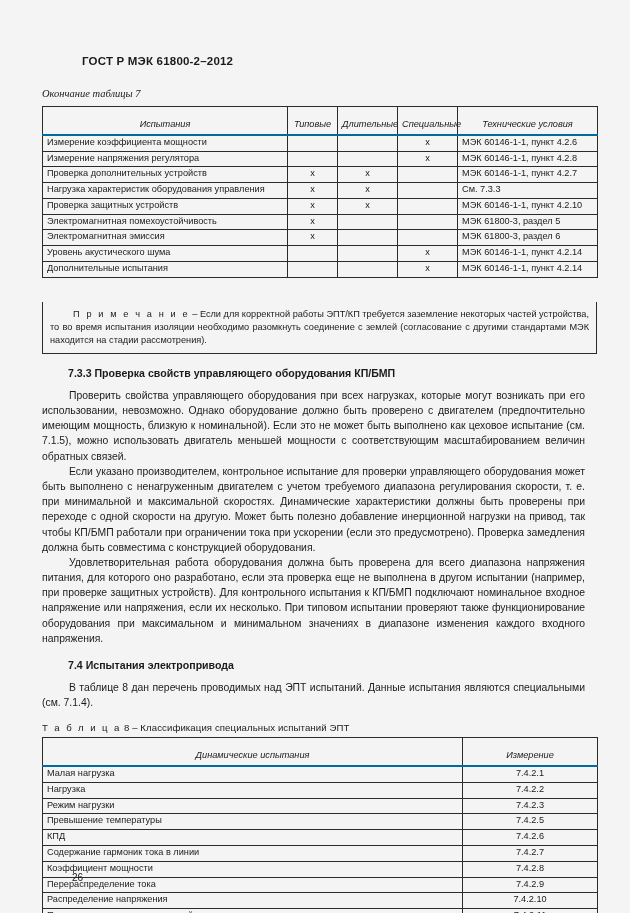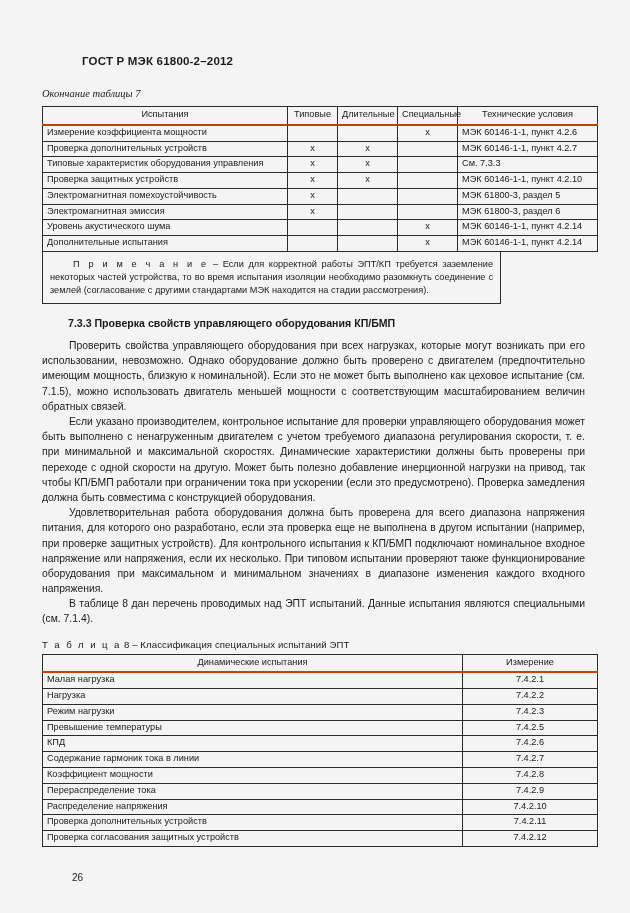--- a/index.html
+++ b/index.html
@@ -77,47 +77,49 @@
     font-family: "Liberation Sans", sans-serif;
     font-size: 9.2px;
     font-weight: normal;
     color: #1b1b1b;
     padding: 1px 4px 2px 4px;
     line-height: 1.28;
     vertical-align: top;
   }
   table.gost thead td {
     text-align: center;
-    border-bottom: 2px solid #c2410c;
-    padding-top: 2px;
+    border-bottom: 2px solid #0369a1;
+    padding-top: 12px;
     padding-bottom: 3px;
+    font-style: italic;
   }
   table.gost td.c {
     text-align: center;
   }
   table.gost td.l {
     text-align: left;
   }
   table.gost tbody td {
     height: 11px;
   }
 
   .note-box {
-    width: 459px;
+    width: 555px;
     margin-left: 12px;
     border: 1px solid #2b2b2b;
     border-top: none;
     box-sizing: border-box;
     padding: 6px 7px 6px 7px;
     font-family: "Liberation Sans", sans-serif;
     font-size: 9.2px;
     line-height: 1.42;
     text-align: justify;
     color: #1b1b1b;
     background: #f4f4f4;
+    margin-top: 24px;
   }
   .note-box .nlabel {
     letter-spacing: 2.1px;
     padding-left: 23px;
   }
 
   h3.sect {
     font-family: "Liberation Sans", sans-serif;
     font-size: 10.6px;
     font-weight: bold;
@@ -179,28 +181,35 @@
         </thead>
         <tbody>
           <tr>
             <td class="l">Измерение коэффициента мощности</td>
             <td class="c"></td>
             <td class="c"></td>
             <td class="c">х</td>
             <td class="l">МЭК 60146-1-1, пункт 4.2.6</td>
           </tr>
           <tr>
+            <td class="l">Измерение напряжения регулятора</td>
+            <td class="c"></td>
+            <td class="c"></td>
+            <td class="c">х</td>
+            <td class="l">МЭК 60146-1-1, пункт 4.2.8</td>
+          </tr>
+          <tr>
             <td class="l">Проверка дополнительных устройств</td>
             <td class="c">х</td>
             <td class="c">х</td>
             <td class="c"></td>
             <td class="l">МЭК 60146-1-1, пункт 4.2.7</td>
           </tr>
           <tr>
-            <td class="l">Типовые характеристик оборудования управления</td>
+            <td class="l">Нагрузка характеристик оборудования управления</td>
             <td class="c">х</td>
             <td class="c">х</td>
             <td class="c"></td>
             <td class="l">См. 7.3.3</td>
           </tr>
           <tr>
             <td class="l">Проверка защитных устройств</td>
             <td class="c">х</td>
             <td class="c">х</td>
             <td class="c"></td>
@@ -241,20 +250,21 @@
         <span class="nlabel">П р и м е ч а н и е</span>
         <span>– Если для корректной работы ЭПТ/КП требуется заземление некоторых частей устройства, то во время испытания изоляции необходимо разомкнуть соединение с землей (согласование с другими стандартами МЭК находится на стадии рассмотрения).</span>
       </div>
 
       <h3 class="sect">7.3.3 Проверка свойств управляющего оборудования КП/БМП</h3>
 
       <p class="body-text">Проверить свойства управляющего оборудования при всех нагрузках, которые могут возникать при его использовании, невозможно. Однако оборудование должно быть проверено с двигателем (предпочтительно имеющим мощность, близкую к номинальной). Если это не может быть выполнено как цеховое испытание (см. 7.1.5), можно использовать двигатель меньшей мощности с соответствующим масштабированием величин обратных связей.</p>
       <p class="body-text">Если указано производителем, контрольное испытание для проверки управляющего оборудования может быть выполнено с ненагруженным двигателем с учетом требуемого диапазона регулирования скорости, т. е. при минимальной и максимальной скоростях. Динамические характеристики должны быть проверены при переходе с одной скорости на другую. Может быть полезно добавление инерционной нагрузки на привод, так чтобы КП/БМП работали при ограничении тока при ускорении (если это предусмотрено). Проверка замедления должна быть совместима с конструкцией оборудования.</p>
       <p class="body-text">Удовлетворительная работа оборудования должна быть проверена для всего диапазона напряжения питания, для которого оно разработано, если эта проверка еще не выполнена в другом испытании (например, при проверке защитных устройств). Для контрольного испытания к КП/БМП подключают номинальное входное напряжение или напряжения, если их несколько. При типовом испытании проверяют также функционирование оборудования при максимальном и минимальном значениях в диапазоне изменения каждого входного напряжения.</p>
 
+      <h3 class="sect">7.4 Испытания электропривода</h3>
 
       <p class="body-text">В таблице 8 дан перечень проводимых над ЭПТ испытаний. Данные испытания являются специальными (см. 7.1.4).</p>
 
       <div class="table-caption tbl2-wrap" style="margin-top:12px">
         <span class="sp">Т а б л и ц а</span>
         <span>8 – Классификация специальных испытаний ЭПТ</span>
       </div>
 
       <table class="gost">
         <colgroup>

